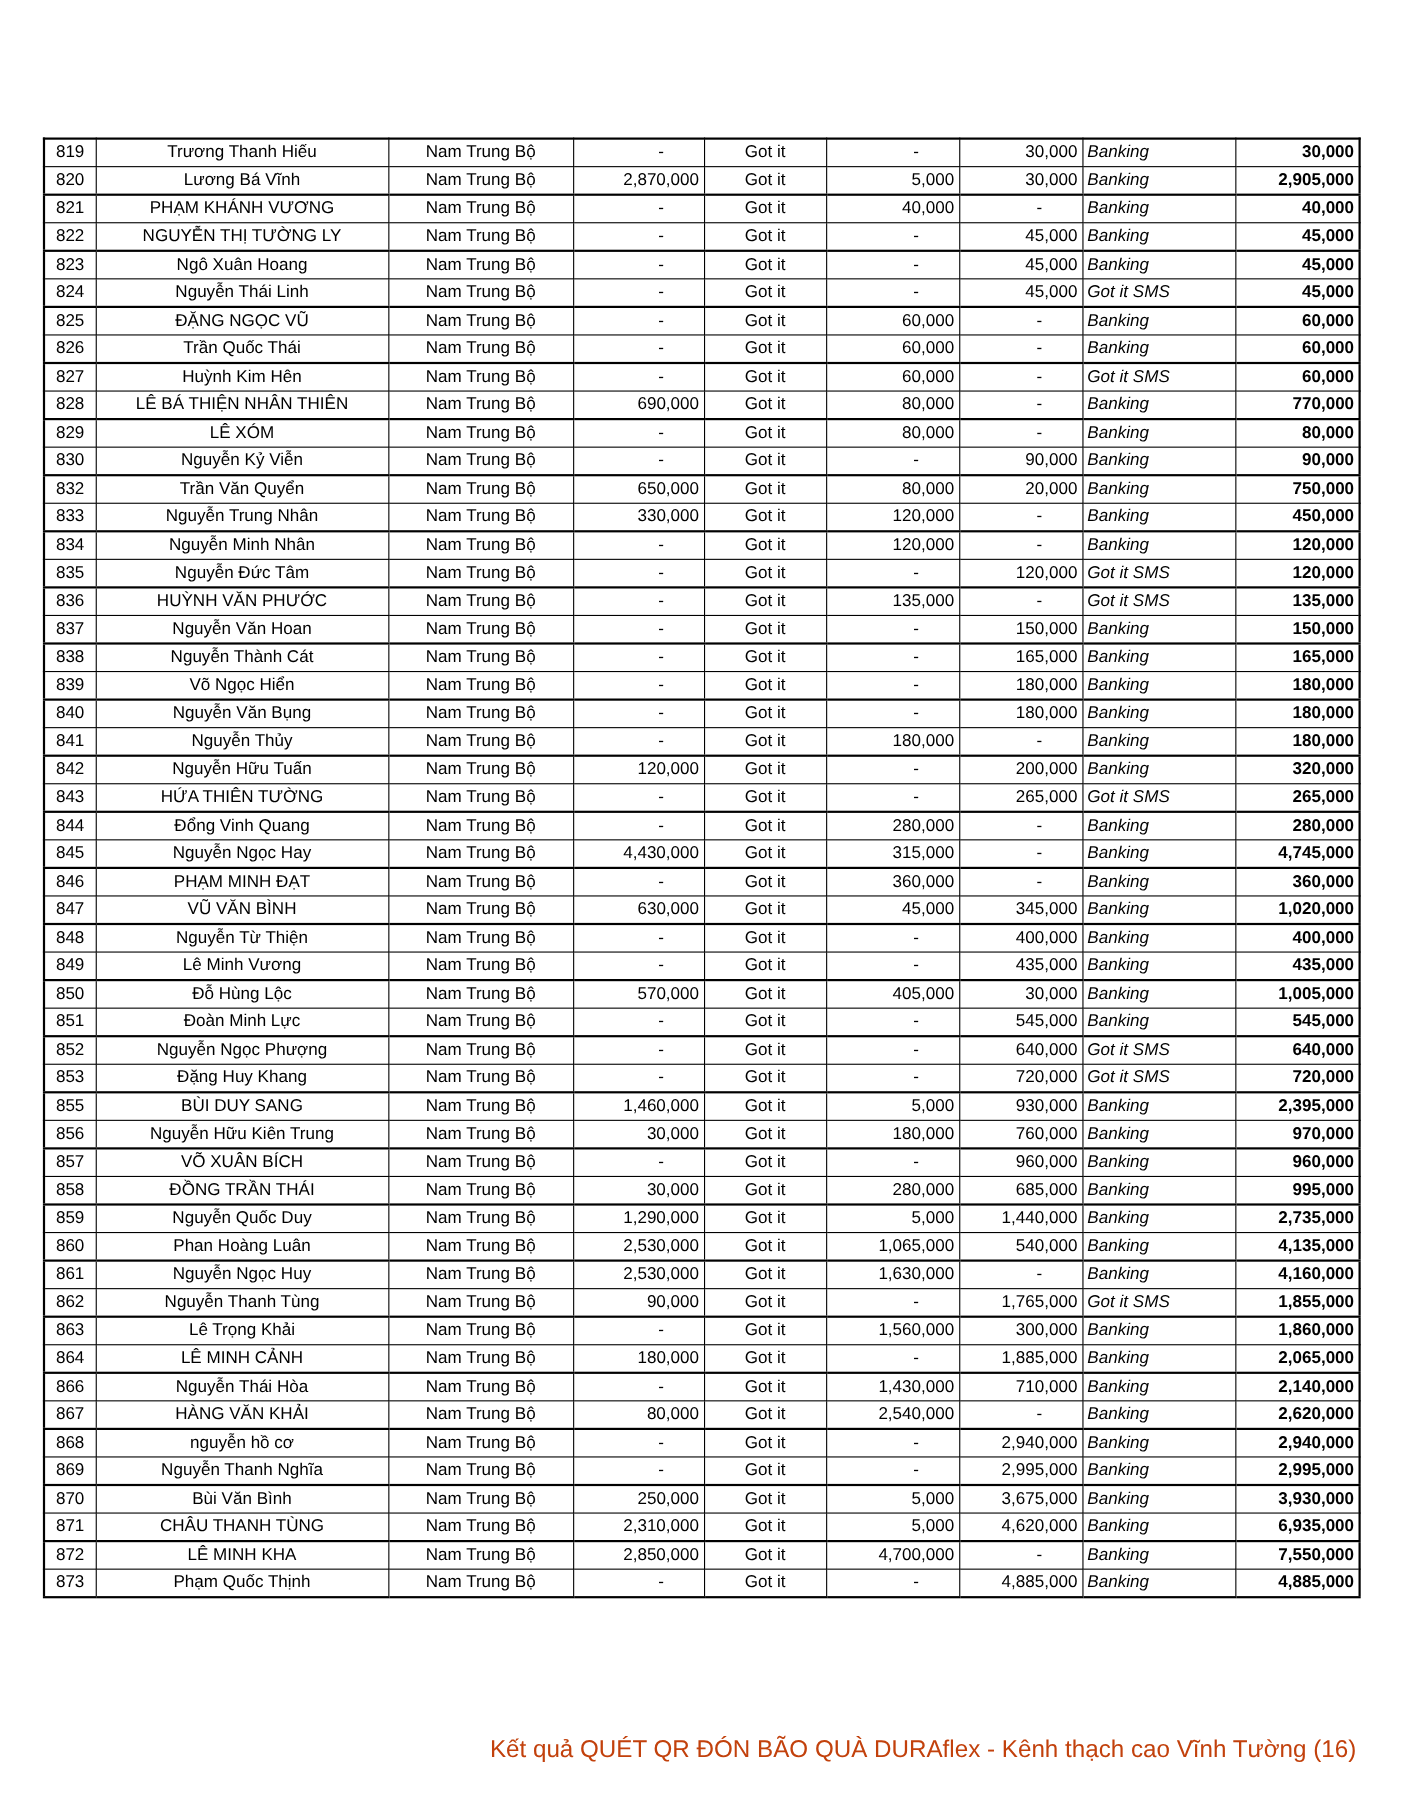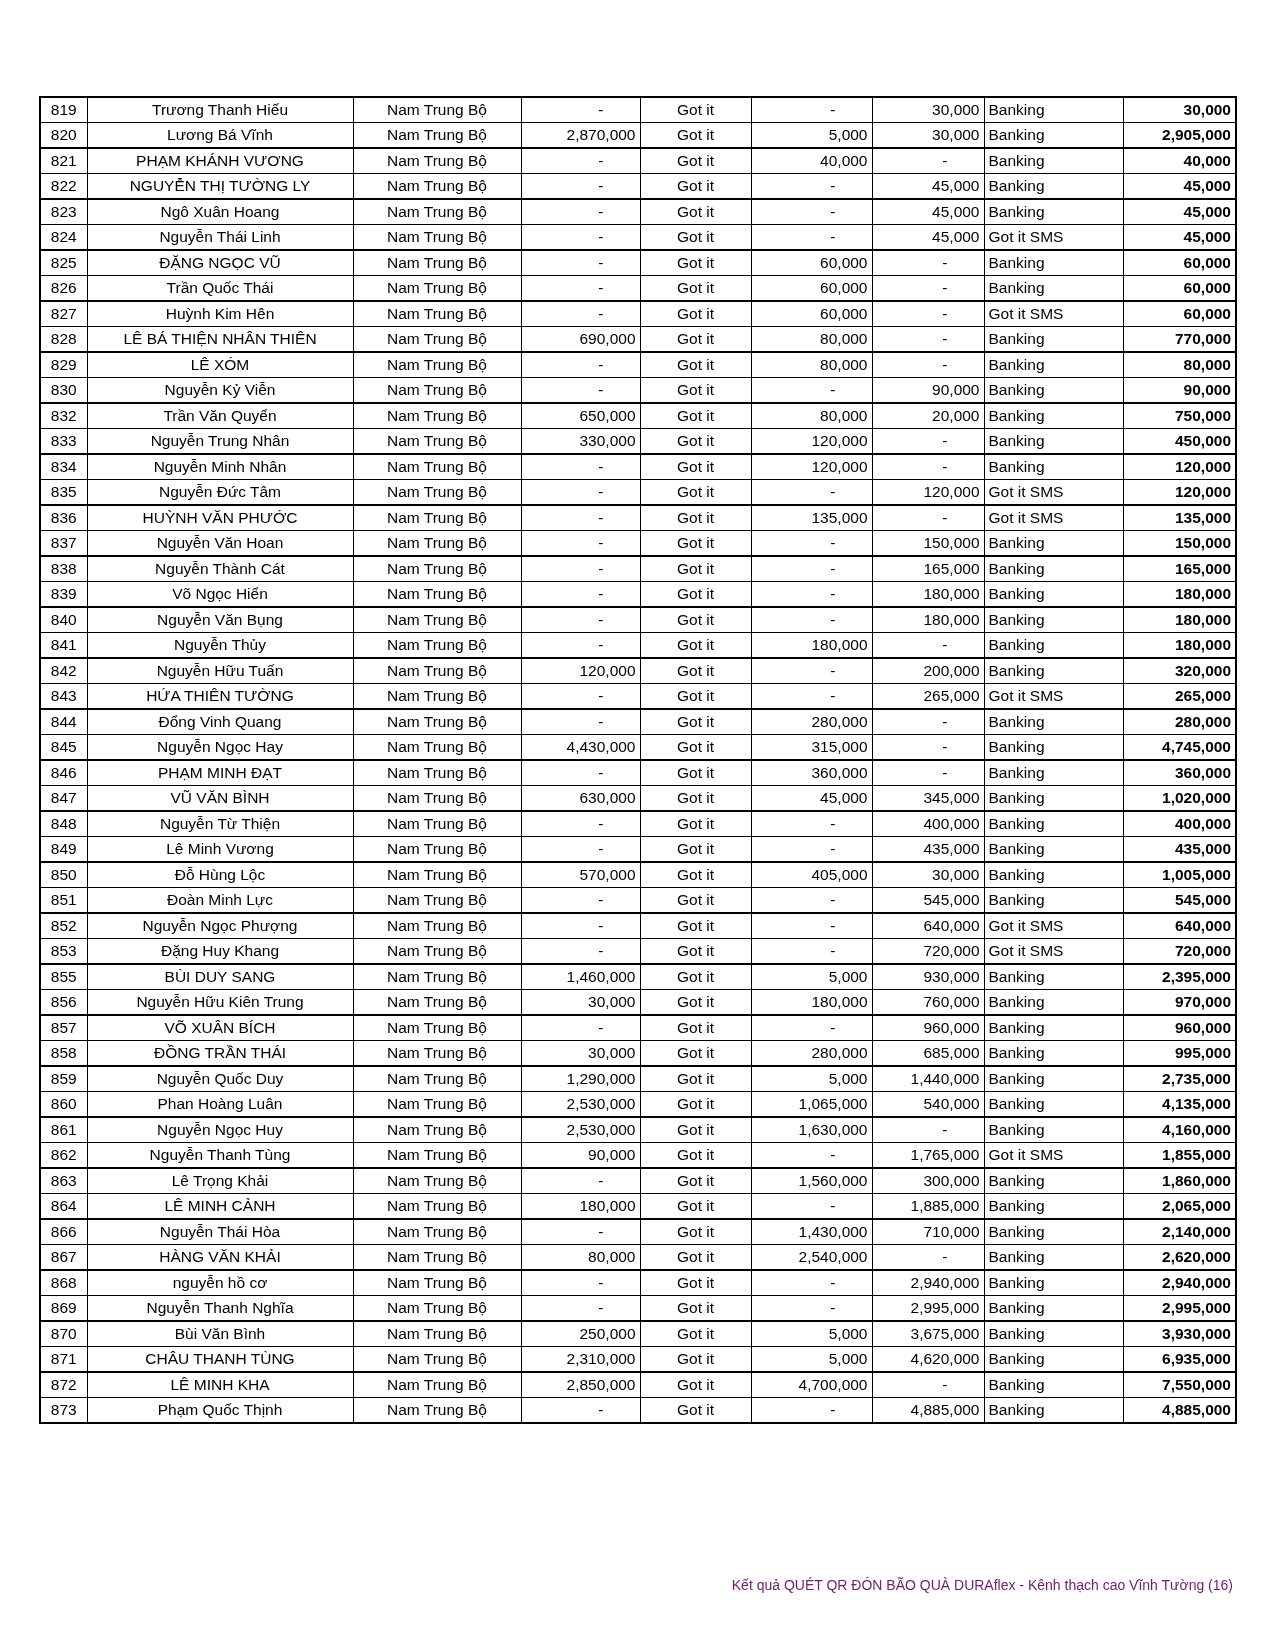--- a/index.html
+++ b/index.html
@@ -11,21 +11,21 @@
     width: 1275px;
     height: 1650px;
     position: relative;
     font-family: "Liberation Sans", "DejaVu Sans", sans-serif;
     color: #000000;
     overflow: hidden;
   }
   .results-table {
     position: absolute;
     left: 39px;
-    top: 96px;
+    top: 125px;
     width: 1196px;
     border-collapse: collapse;
     table-layout: fixed;
     border: 2.5px solid #000000;
     padding-left: 20px;
   }
   .results-table td {
     border: 1.5px solid #000000;
     height: 24px;
     font-size: 15.5px;
@@ -34,31 +34,31 @@
     white-space: nowrap;
     overflow: hidden;
     vertical-align: middle;
   }
   .results-table tr:nth-child(even) td { border-bottom-width: 2.5px; }
   .col-no     { text-align: center; }
   .col-name   { text-align: center; }
   .col-region { text-align: center; }
   .col-num    { text-align: right; padding-right: 8px; }
   .col-got    { text-align: center; }
-  .col-channel{ text-align: left; padding-left: 10px; }
+  .col-channel{ text-align: left; padding-left: 10px; font-style: italic; }
   .col-total  { text-align: right; padding-right: 8px; font-weight: bold; }
   td.dash     { padding-right: 36px; }
   .footer-caption {
     position: absolute;
     top: 1577px;
     left: 0;
     width: 1233px;
     text-align: right;
-    font-size: 14px;
-    color: #701a75;
+    font-size: 22px;
+    color: #c2410c;
   }
 </style>
 </head>
 <body>
 
 <table class="results-table">
   <colgroup>
     <col style="width:47px">
     <col style="width:266px">
     <col style="width:168px">

